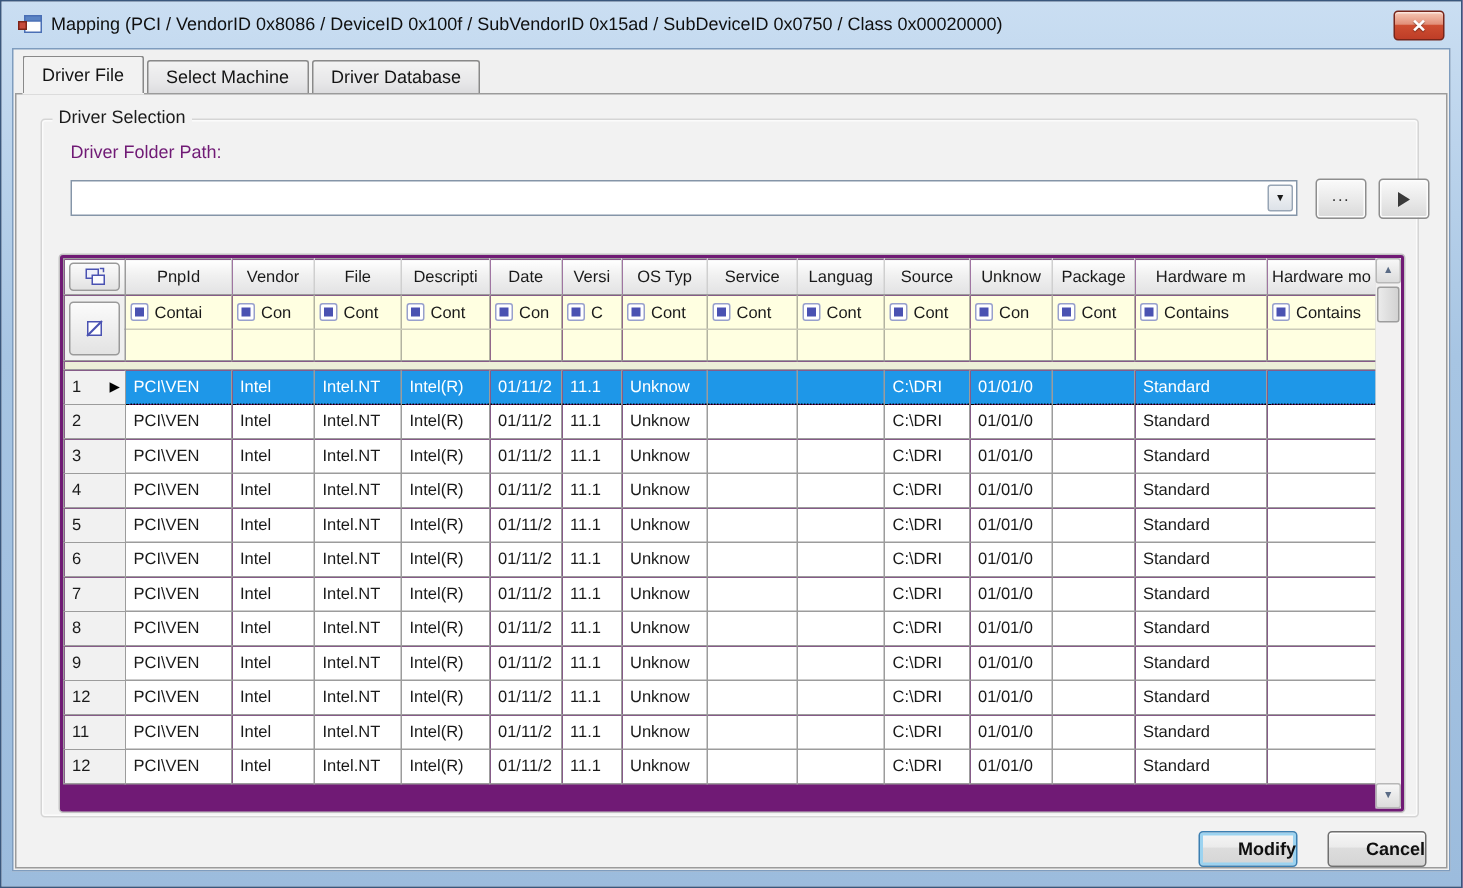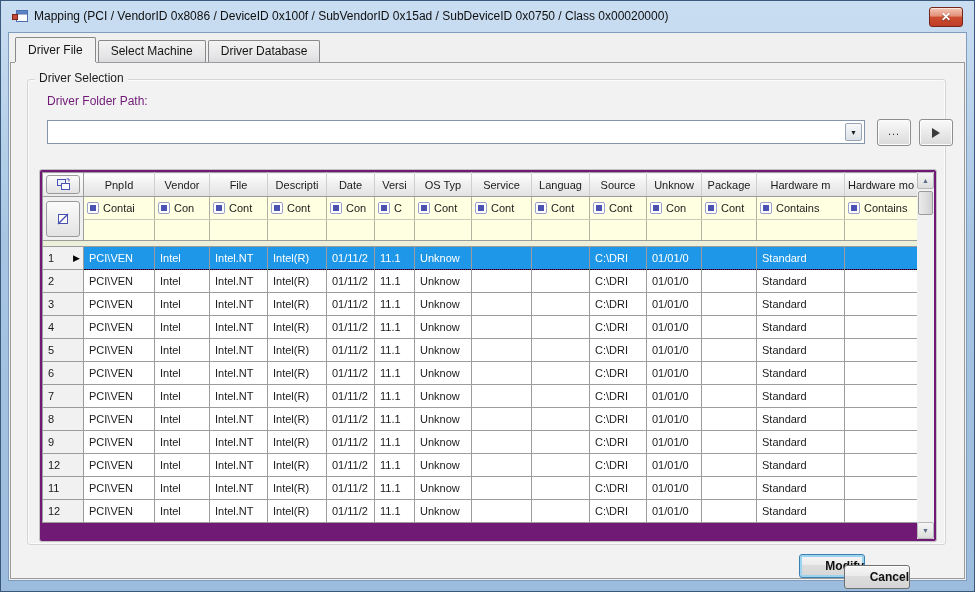--- a/index.html
+++ b/index.html
@@ -85,21 +85,21 @@
   #sb-up{top:0;}
   #sb-down{bottom:0;}
   .sthumb{position:absolute;left:1px;top:19px;width:15px;height:24px;border:1px solid #9D9D9D;border-radius:2px;
     background:linear-gradient(90deg,#EBEBEB,#D2D2D2);}
 
   
   .btn{position:absolute;width:66px;height:24px;top:491px;border:1px solid #707070;border-radius:3px;
     background:linear-gradient(#F6F6F6,#EBEBEB 45%,#DDDDDD 46%,#D5D5D5);
     font-size:12px;text-align:right;line-height:22px;color:#0f0f0f;box-shadow:inset 0 1px 0 #fff;font-weight:bold;}
   #modify-btn{left:788px;border-color:#3C7FB1;box-shadow:inset 0 0 0 2px #9CD3F0;}
-  #cancel-btn{left:833px;margin-top:11px;}
+  #cancel-btn{left:874px;}
 </style>
 </head>
 <body>
 
 <div class="window">
 
   <div class="titlebar">
     <svg class="title-icon" viewBox="0 0 16 16">
       <rect x="4.5" y="1.5" width="11" height="11" fill="#FDFDFD" stroke="#4A6FB5"></rect>
       <rect x="4.5" y="1.5" width="11" height="3.5" fill="#5B84C4" stroke="#4A6FB5"></rect>

